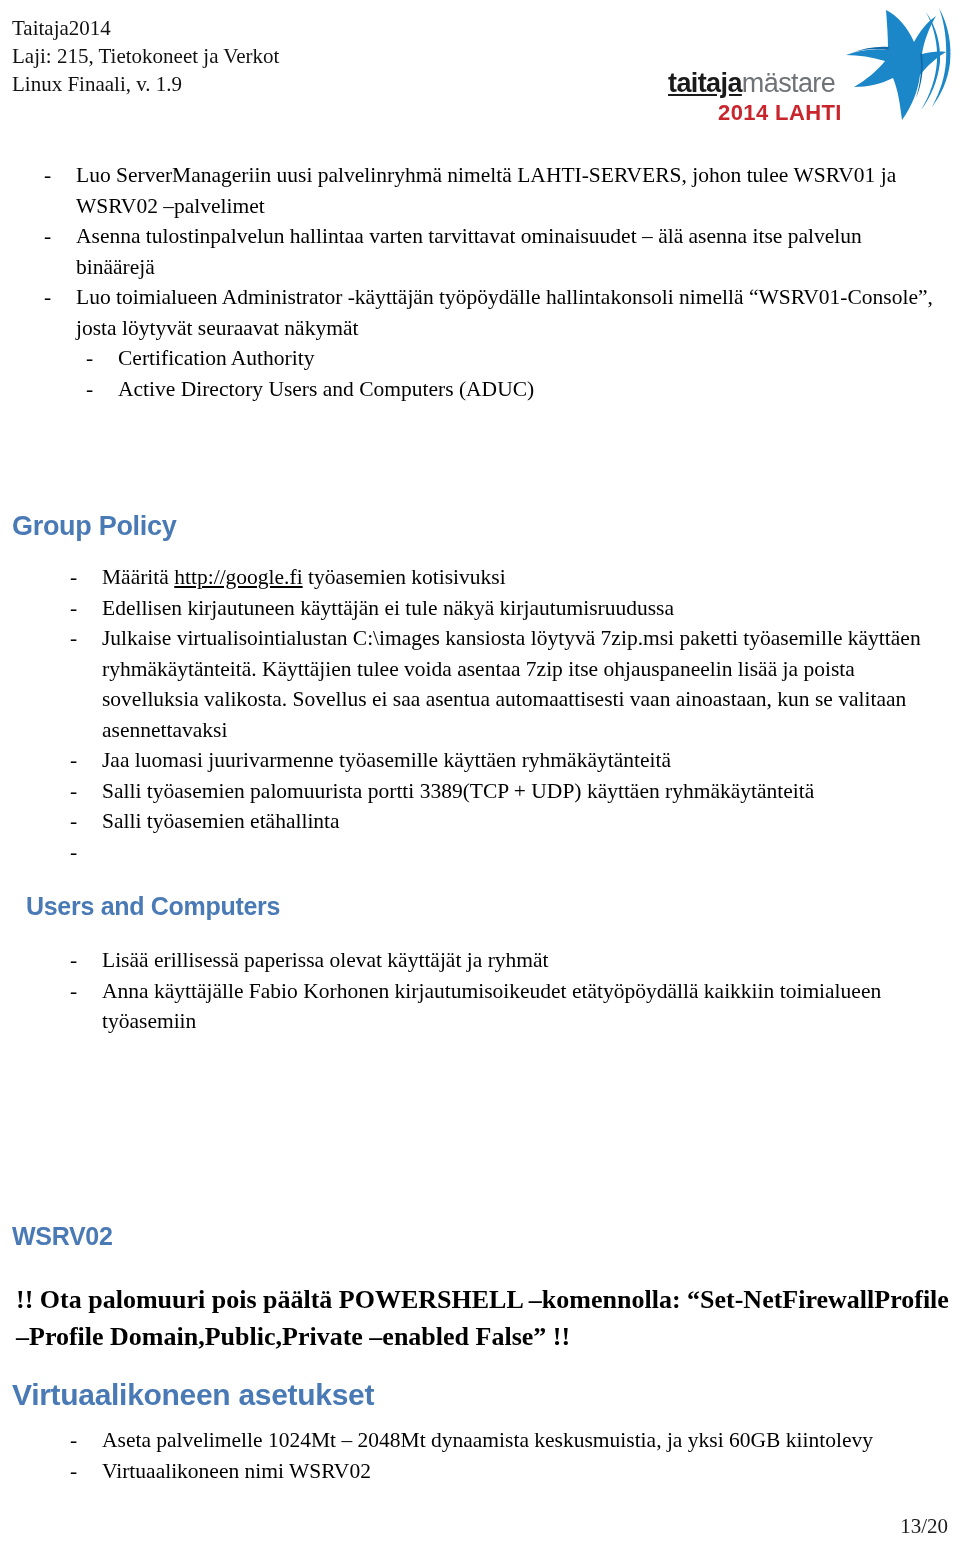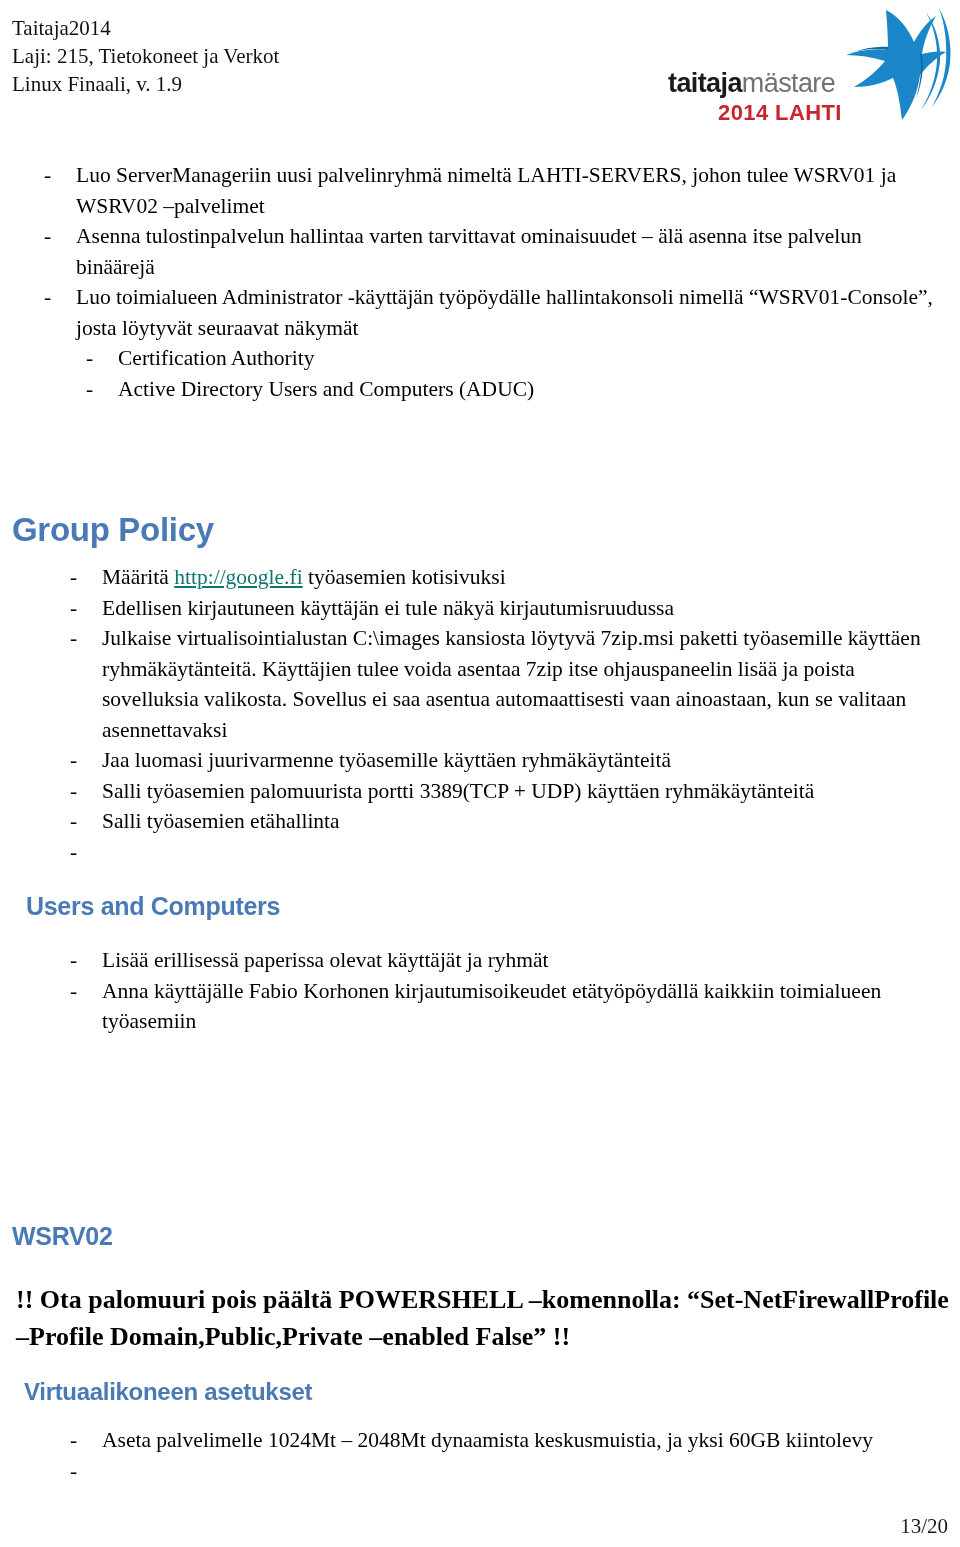--- a/index.html
+++ b/index.html
@@ -59,20 +59,21 @@
     left: 12px;
     top: 64px;
     font-family: "Liberation Sans", "DejaVu Sans", sans-serif;
     font-size: 27px;
     letter-spacing: -0.6px;
     white-space: nowrap;
   }
   .brand-wordmark .w-dark {
     color: #1a1a1a;
     font-weight: bold;
+    text-decoration: underline;
   }
   .brand-wordmark .w-light {
     color: #6f7277;
     font-weight: normal;
     text-align: center;
   }
   .brand-sub {
     position: absolute;
     left: 62px;
     top: 96px;
@@ -94,40 +95,39 @@
   .h-section-top {
     position: absolute;
     left: 14px;
     top: 106px;
     font-size: 23px;
   }
   .h-group-policy {
     position: absolute;
     left: 12px;
     top: 511px;
-    font-size: 33px;
+    font-size: 27px;
   }
   .h-users-computers {
     position: absolute;
     left: 26px;
     top: 892px;
     font-size: 25px;
   }
   .h-wsrv02 {
     position: absolute;
     left: 12px;
     top: 1222px;
     font-size: 25px;
   }
   .h-virtuaali {
     position: absolute;
     left: 12px;
     top: 1378px;
-    font-size: 24px;
-    margin-left: 12px;
+    font-size: 30px;
   }
 
   
   .blocklist {
     position: absolute;
     font-size: 21.5px;
     line-height: 30.5px;
   }
   .b-item {
     position: relative;
@@ -147,21 +147,21 @@
   .b-item.sub > .dash {
     left: 42px;
   }
 
   .list-top { left: 44px; top: 160px; width: 900px; }
   .list-gp  { left: 70px; top: 562px; width: 880px; }
   .list-uc  { left: 70px; top: 945px; width: 880px; }
   .list-vm  { left: 70px; top: 1425px; width: 880px; }
 
   .link {
-    color: #0f766e;
+    color: #000000;
     text-decoration: underline;
     text-align: right;
   }
 
   
   .ps-callout {
     position: absolute;
     left: 16px;
     top: 1281px;
     width: 940px;
@@ -285,18 +285,19 @@
 
   <div class="h-blue h-virtuaali">Virtuaalikoneen asetukset</div>
 
   <div class="blocklist list-vm">
     <div class="b-item">
       <span class="dash">-</span>
       <span>Aseta palvelimelle 1024Mt – 2048Mt dynaamista keskusmuistia, ja yksi 60GB kiintolevy</span>
     </div>
     <div class="b-item">
       <span class="dash">-</span>
+      <span>Virtuaalikoneen nimi WSRV02</span>
     </div>
   </div>
 
   <div class="page-number">13/20</div>
 
 </div>
 
 </body></html>

